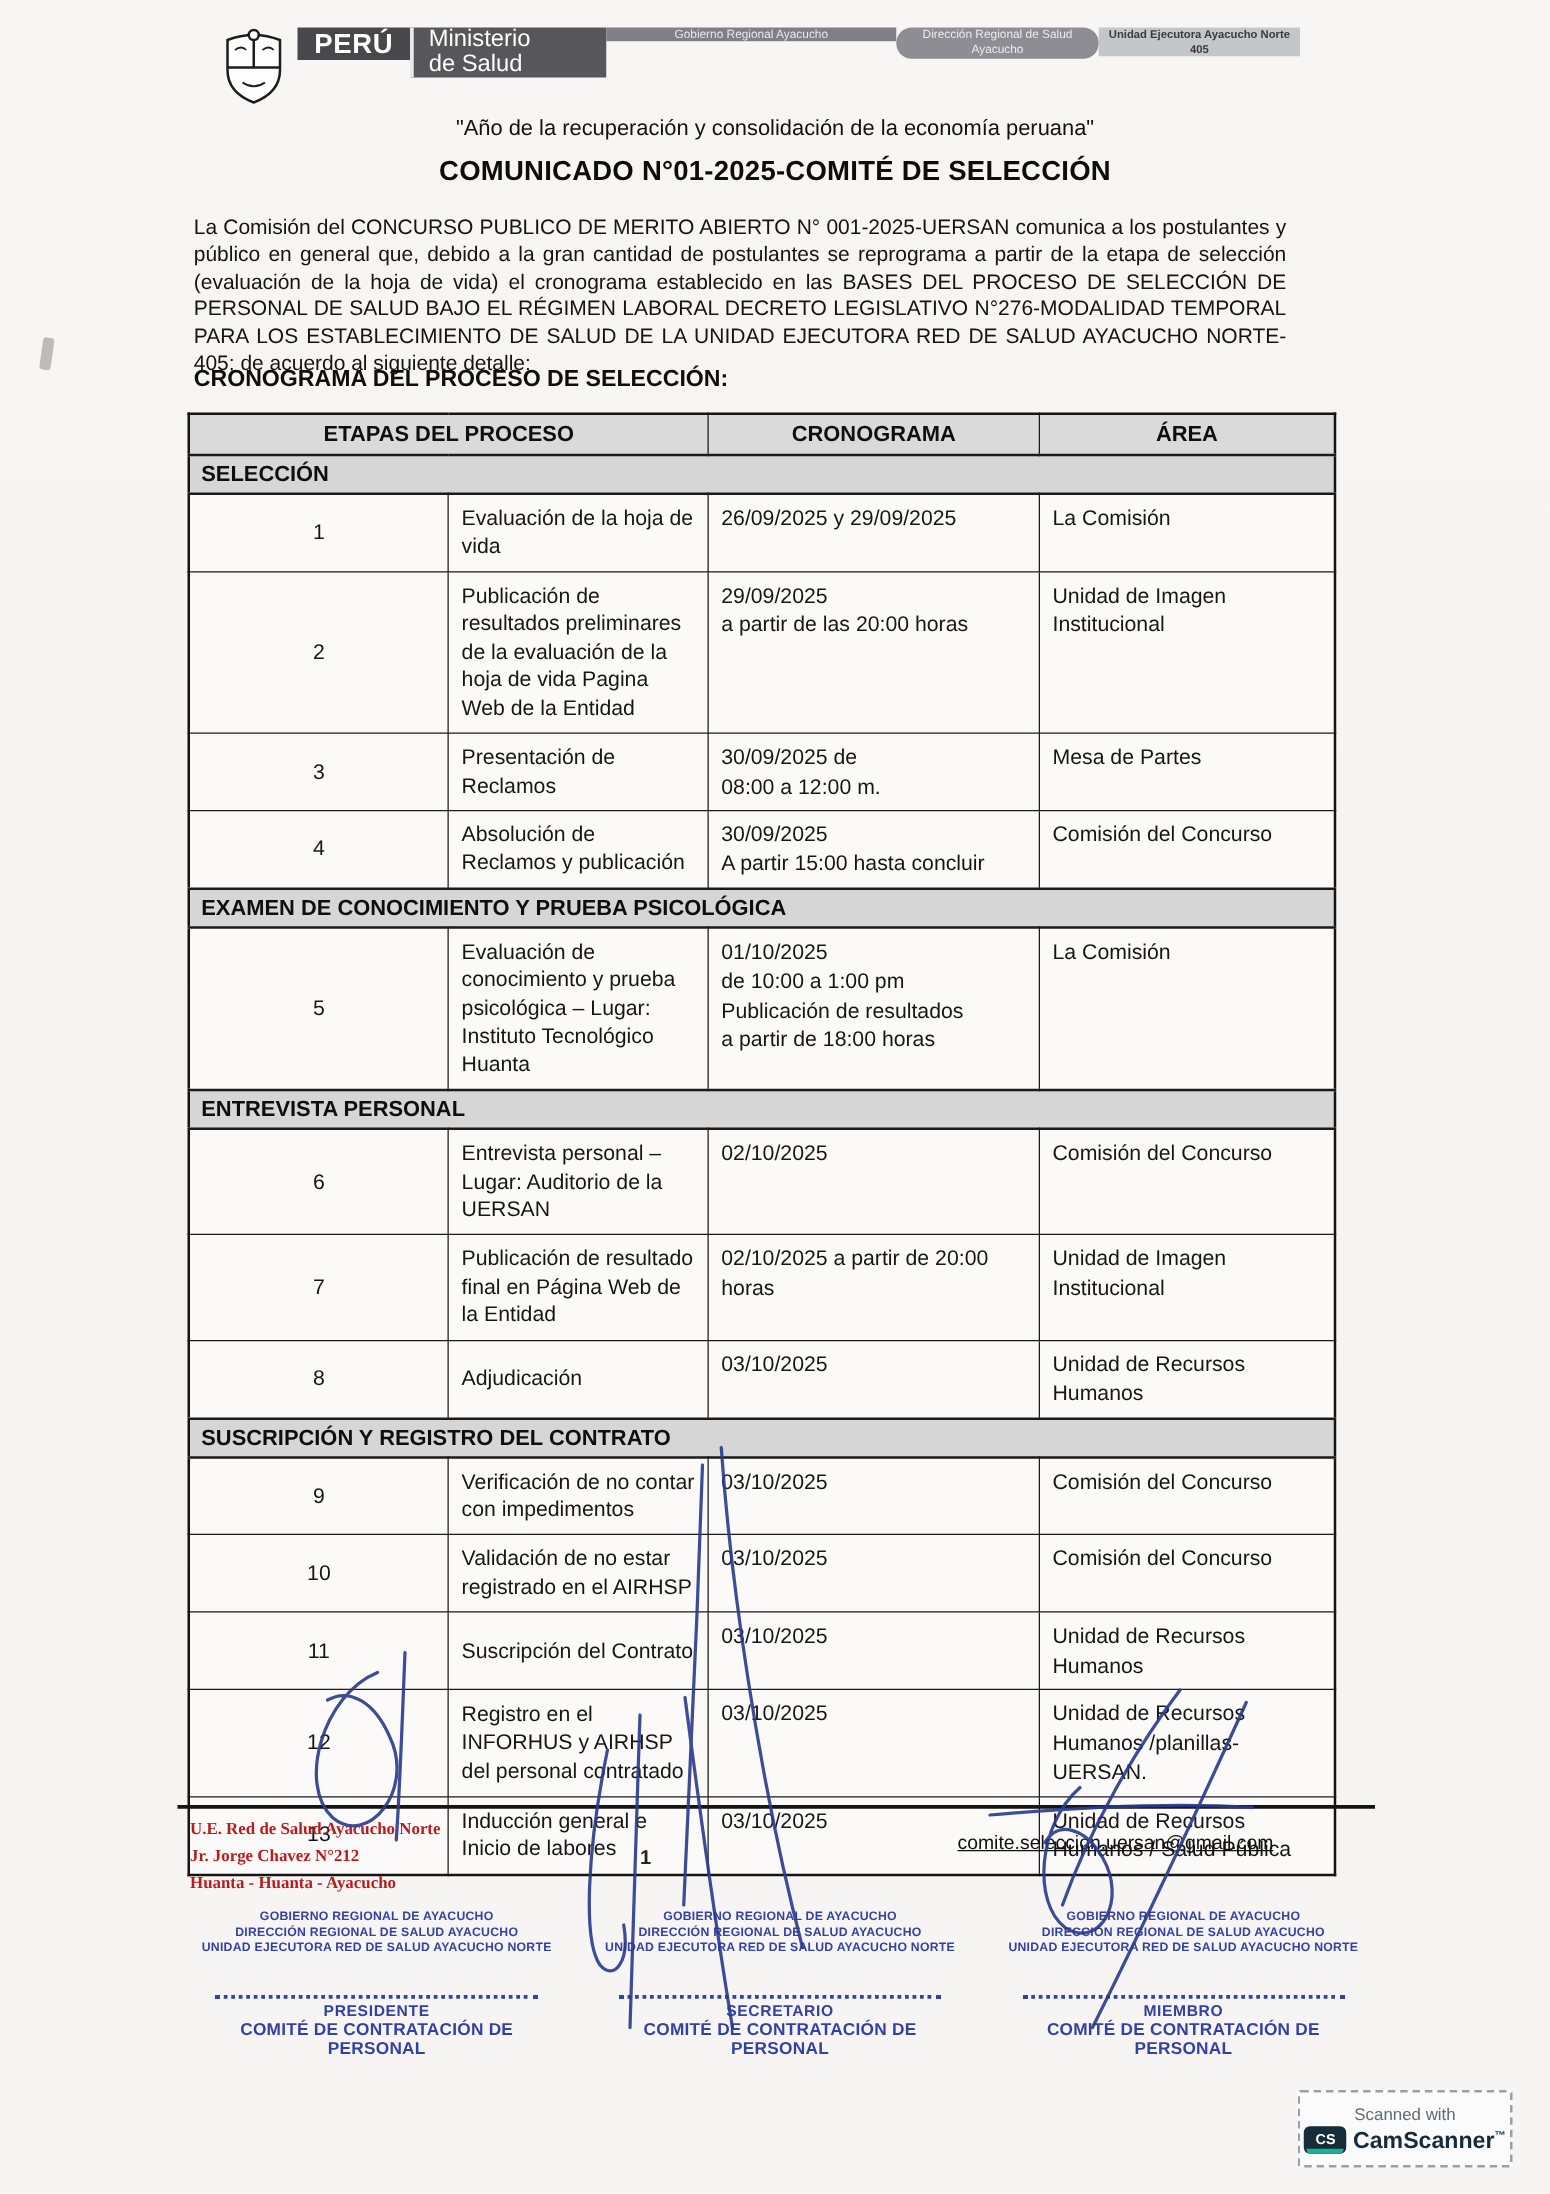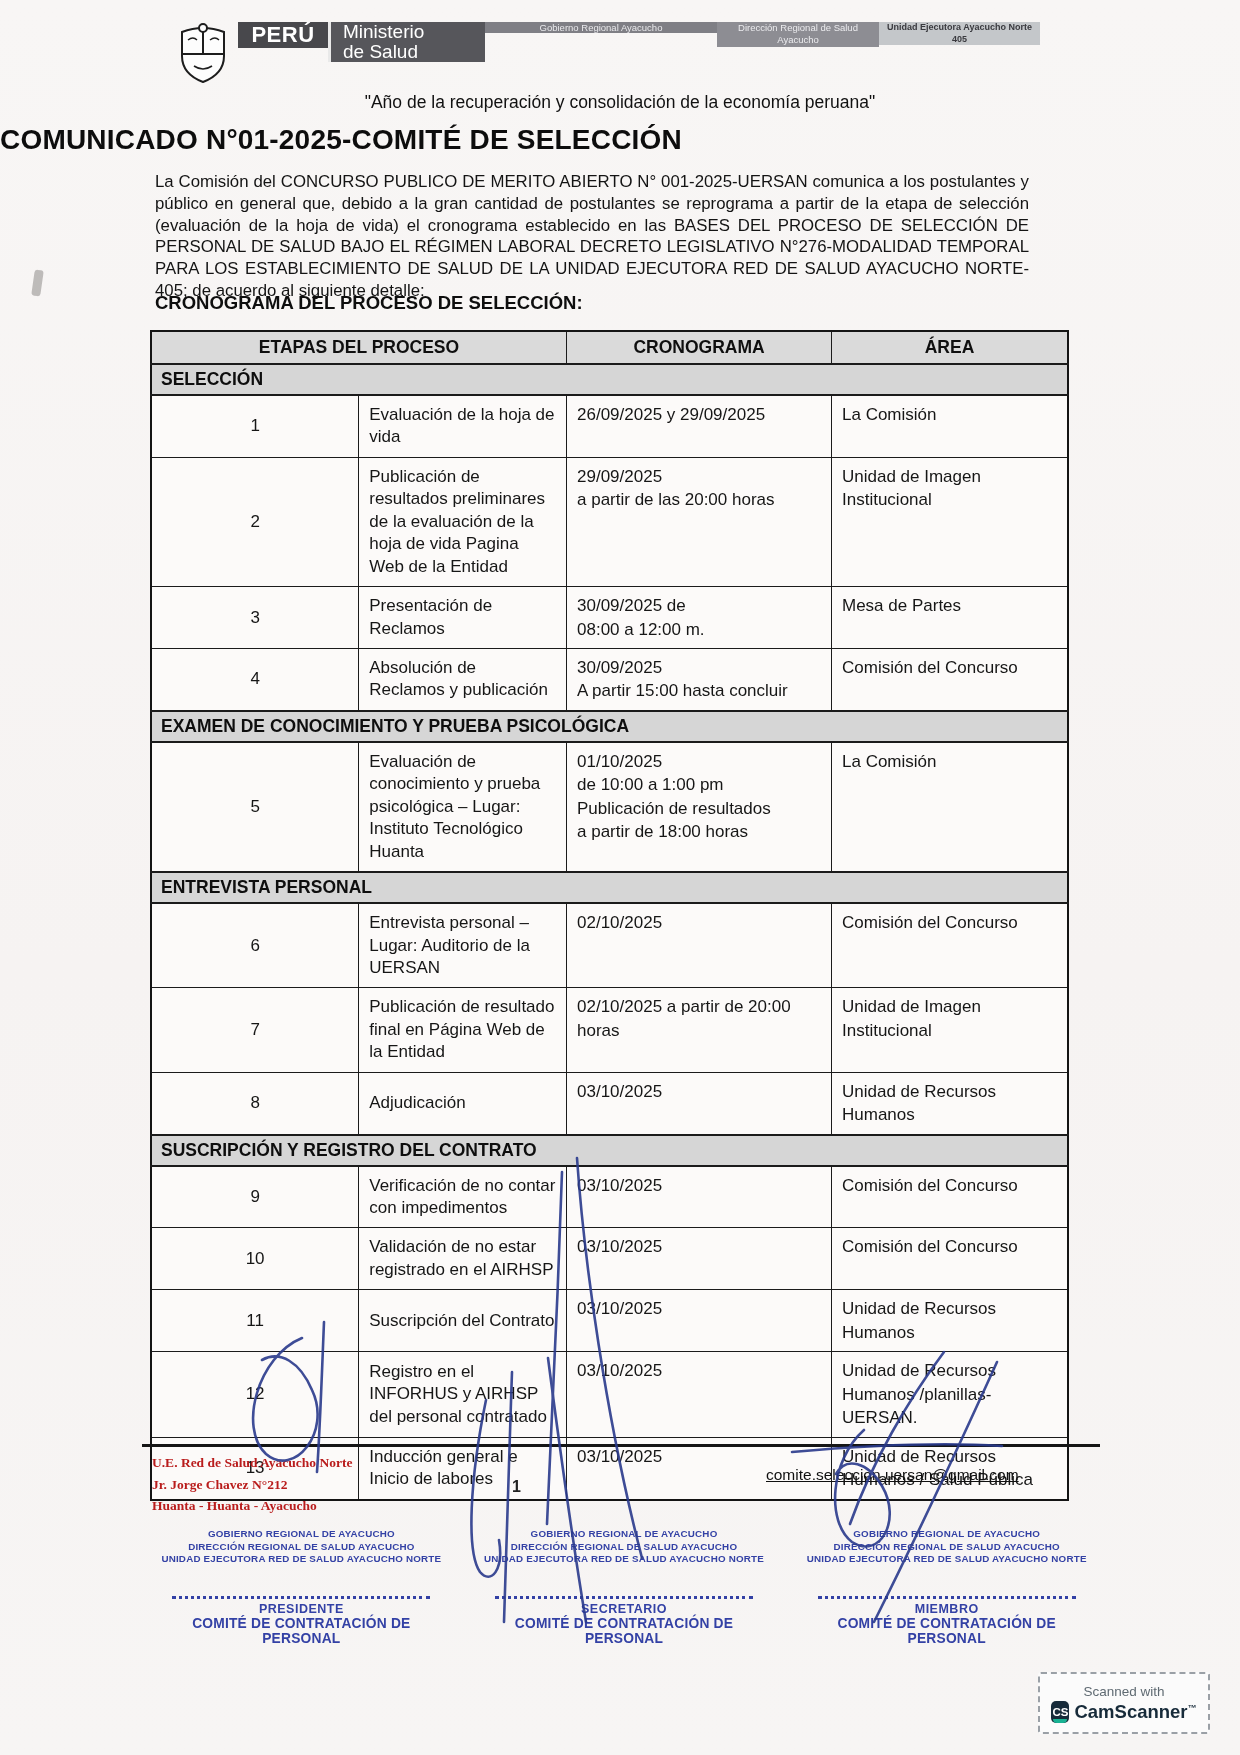--- a/index.html
+++ b/index.html
@@ -8,25 +8,25 @@
     background:linear-gradient(180deg,#f8f6f5 0%,#f6f3f2 55%,#f7f5f4 100%);
     font-family:"Liberation Sans", sans-serif;color:#161616;
   }
   
   .gov-header{position:absolute;top:22px;left:168px;width:872px;height:66px;display:flex;align-items:flex-start;}
   .coat{width:70px;display:flex;align-items:center;justify-content:center;background:transparent;}
   .seg{display:flex;flex-direction:column;justify-content:center;text-align:center;}
   .seg-peru{width:90px;background:#48484c;color:#fff;font-weight:bold;font-size:22px;letter-spacing:.5px;}
   .seg-minsa{width:142px;background:#56565b;color:#fff;font-size:19px;line-height:1.04;text-align:left;padding-left:12px;border-left:3px solid #e9e9e9;}
   .seg-gra{width:232px;background:#7f7f85;color:#e9e9ec;font-size:9.5px;}
-  .seg-diresa{width:162px;background:#8d8d93;color:#ececef;font-size:9.5px;white-space:pre-line;line-height:1.3;}
+  .seg-diresa{width:162px;background:#8d8d93;color:#ececef;font-size:9.5px;white-space:pre-line;line-height:1.3;border-radius:23px;}
   .seg-uni{flex:1;background:#c4c7ca;color:#3a3a3f;font-size:9px;white-space:pre-line;line-height:1.3;font-weight:bold;}
   .motto{position:absolute;top:92px;left:0;width:1240px;text-align:center;font-size:17.5px;color:#111;}
   
-  .doc-title{position:absolute;top:124px;left:0;width:1240px;font-weight:bold;font-size:28px;letter-spacing:.2px;color:#0d0d0d;}
+  .doc-title{position:absolute;top:124px;left:0;width:1240px;text-align:center;font-weight:bold;font-size:22px;letter-spacing:.2px;color:#0d0d0d;}
   .intro{position:absolute;top:171px;left:155px;width:874px;font-size:16.8px;line-height:1.3;text-align:justify;color:#141414;}
   .sched-head{position:absolute;top:292px;left:155px;font-weight:bold;font-size:18.5px;color:#0e0e0e;}
   
   table.sched{position:absolute;top:330px;left:150px;width:889px;border-collapse:collapse;border:2.5px solid #141414;table-layout:fixed;}
   table.sched th, table.sched td{border:1.6px solid #1b1b1b;}
   th.h-etapas{width:406px;}th.h-crono{width:256px;}th.h-area{width:227px;}
   table.sched thead th{background:#dadada;font-size:17.5px;font-weight:bold;padding:5px 4px;color:#0f0f0f;}
   tr.section-row td{background:#d6d6d6;font-weight:bold;font-size:17.5px;padding:4px 9px;border-top-width:2.2px;border-bottom-width:2.2px;color:#0e0e0e;}
   td.col-num{width:42px;text-align:center;vertical-align:middle;font-size:17px;background:#fcfaf9;padding:4px 2px;}
   td.col-etapa{vertical-align:middle;font-size:17px;background:#fcfaf9;padding:8px 10px;line-height:1.32;}
@@ -41,21 +41,21 @@
   .stamp-head div{font-size:9.8px;font-weight:bold;line-height:1.28;letter-spacing:.2px;}
   .dotline{margin:30px auto 3px;width:90%;border-top:3.5px dotted rgba(40,55,160,.95);height:0;}
   .role{font-size:12.5px;font-weight:bold;letter-spacing:.5px;}
   .committee{font-size:13.8px;font-weight:bold;margin-top:0;letter-spacing:.2px;}
   
   .sig-layer{position:absolute;top:1100px;left:0;width:1240px;height:610px;pointer-events:none;}
   
   .cs-badge{position:absolute;top:1672px;left:1038px;width:168px;height:58px;border:2px dashed #9aa0a6;background:#fbfbfb;border-radius:3px;display:flex;flex-direction:column;align-items:center;justify-content:center;gap:2px;}
   .cs-top{color:#5f6a72;font-size:13.5px;}
   .cs-bottom{display:flex;align-items:center;gap:5px;}
-  .cs-icon{width:18px;height:22px;background:#172b3a;border-radius:5px;color:#fff;font-weight:bold;font-size:11.5px;display:flex;align-items:center;justify-content:center;position:relative;}
+  .cs-icon{width:34px;height:22px;background:#172b3a;border-radius:5px;color:#fff;font-weight:bold;font-size:11.5px;display:flex;align-items:center;justify-content:center;position:relative;}
   .cs-icon::after{content:"";position:absolute;bottom:0;left:2px;right:2px;height:4px;background:#19b394;border-radius:0 0 4px 4px;}
   .cs-brand{color:#172b3a;font-weight:bold;font-size:18.5px;}
   .cs-tm{font-size:9px;color:#172b3a;vertical-align:super;}
   .smudge{position:absolute;top:270px;left:33px;width:9px;height:26px;background:#8e8a88;opacity:.55;transform:rotate(8deg);border-radius:3px;}
 </style>
 </head>
 <body>
 
 <div class="smudge"></div>
 

